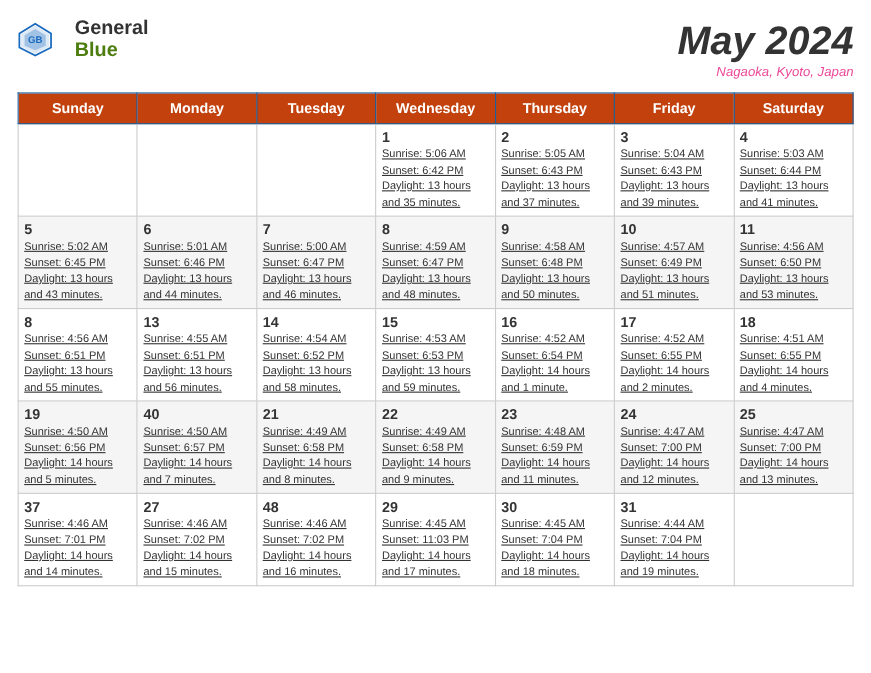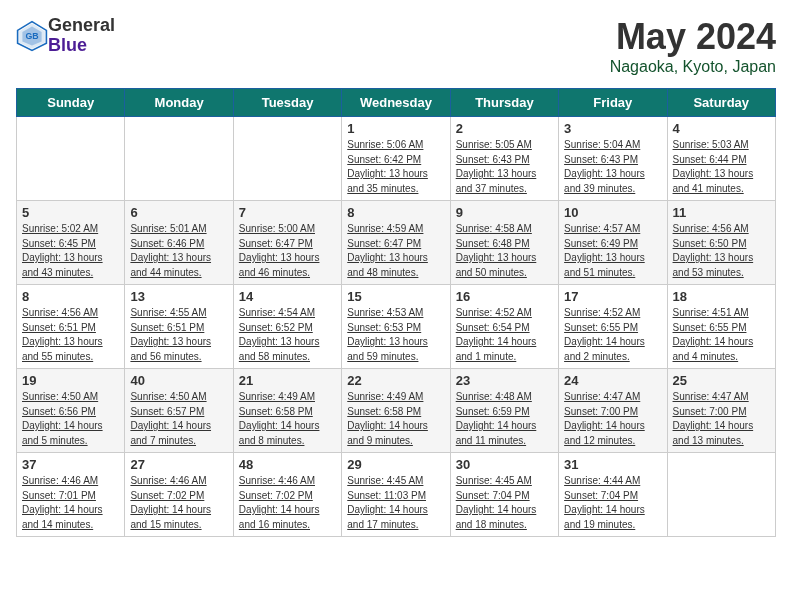--- a/index.html
+++ b/index.html
@@ -12,61 +12,62 @@
     }
     .header {
       display: flex;
       justify-content: space-between;
       align-items: flex-start;
       margin-bottom: 12px;
     }
     .logo {
       display: flex;
       align-items: center;
-      gap: 0;
+      gap: 20px;
     }
     .logo-text {
       display: flex;
       flex-direction: column;
       line-height: 1.1;
       justify-content: flex-end;
     }
     .logo-general {
       font-size: 18px;
       font-weight: bold;
       color: #333;
     }
     .logo-blue {
       font-size: 18px;
       font-weight: bold;
-      color: #4c1d95;
+      color: #4d7c0f;
     }
     .logo-icon {
       width: 32px;
       height: 32px;
     }
     .title-block {
       text-align: right;
+      font-style: italic;
     }
     .month-title {
       font-size: 36px;
       font-weight: bold;
       color: #333;
     }
     .location-title {
-      font-size: 16px;
-      color: #14532d;
+      font-size: 12px;
+      color: #ec4899;
     }
     .calendar {
       width: 100%;
       border-collapse: collapse;
       border: 1px solid #ccc;
     }
     .calendar th {
-      background: #0f766e;
+      background: #c2410c;
       color: #fff;
       font-size: 13px;
       font-weight: bold;
       padding: 6px 4px;
       text-align: center;
       border: 1px solid #1a5f9e;
     }
     .calendar td {
       vertical-align: top;
       border: 1px solid #ccc;

